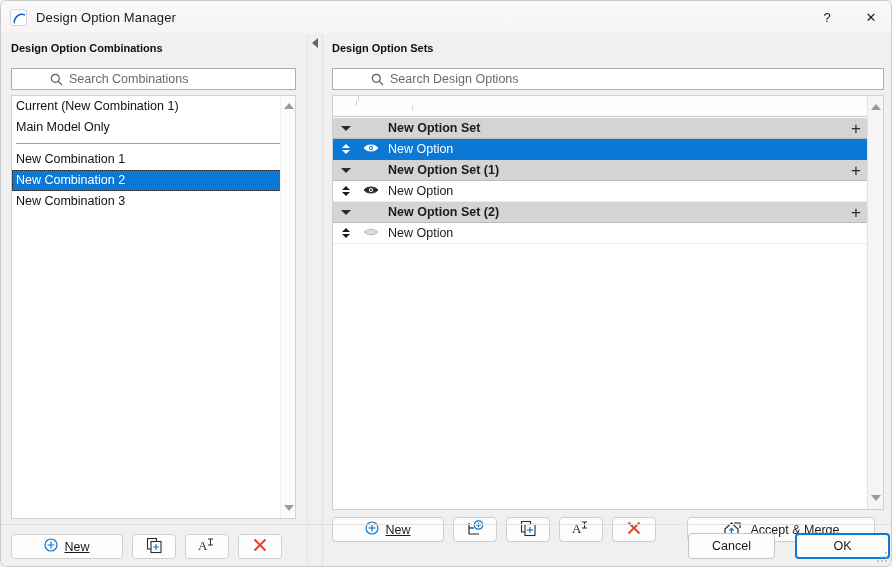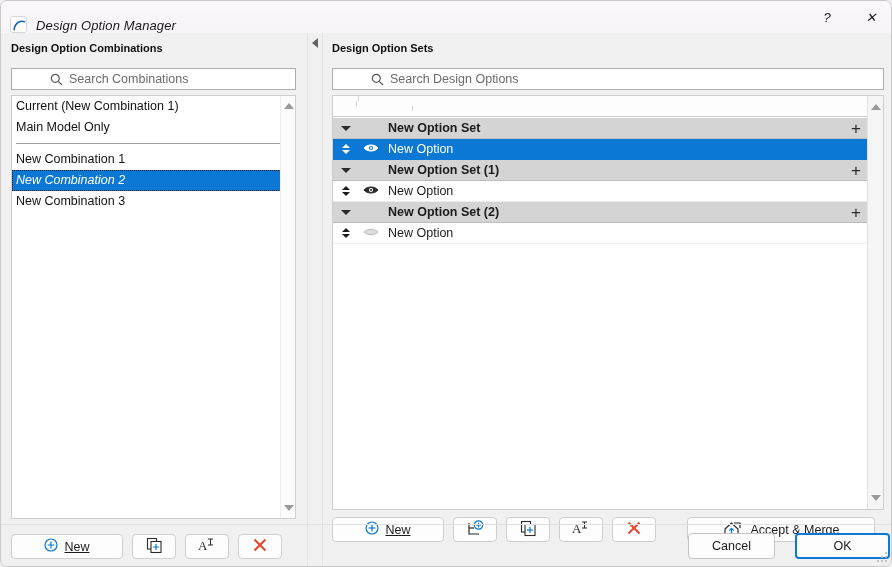--- a/index.html
+++ b/index.html
@@ -19,21 +19,21 @@
     border: 1px solid #c9c9c9;
     border-radius: 7px;
     overflow: hidden;
   }
 
   
   .titlebar {
     position: absolute; left: 0; top: 0;
     width: 892px; height: 32px;
     background: linear-gradient(180deg, #faf8fb 0%, #f6f4f7 100%);
-    display: flex; align-items: flex-end; font-style: italic;
+    display: flex; align-items: center;
   }
   .app-icon {
     width: 17px; height: 17px; margin-left: 9px; margin-right: 9px;
     border-radius: 3px;
     background: #ffffff;
     border: 1px solid #d6d6e0;
     position: relative; flex: none;
   }
   .app-icon svg { position: absolute; left: 1px; top: 1px; }
   .title-text {
@@ -111,21 +111,20 @@
     height: 21px; line-height: 21px;
     padding-left: 4px;
     font-size: 12.5px; color: #111;
     white-space: nowrap;
     cursor: default;
   }
   .combo-row.selected {
     background: #0a78d4; color: #fff;
     outline: 1px dotted #1a1a1a;
     outline-offset: -1px;
-    font-style: italic;
   }
   .combo-sep {
     height: 1px; background: #a0a0a0;
     margin: 5px 4px 5px 4px;
   }
 
   
   .vscroll {
     position: absolute; top: 0; right: 0;
     width: 15px; height: 100%;

